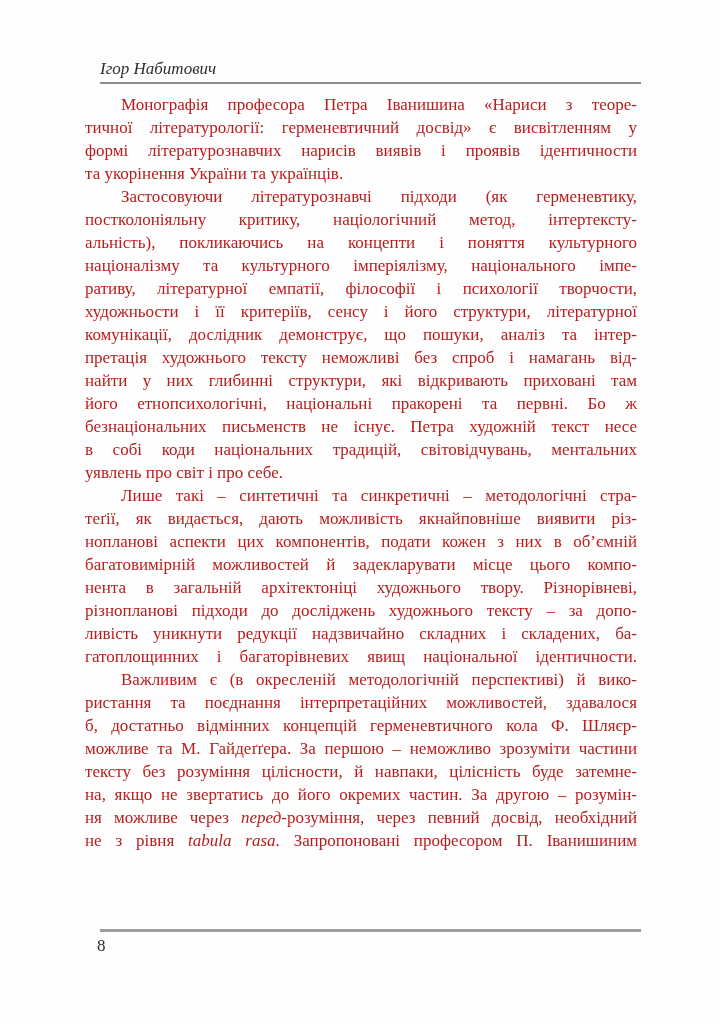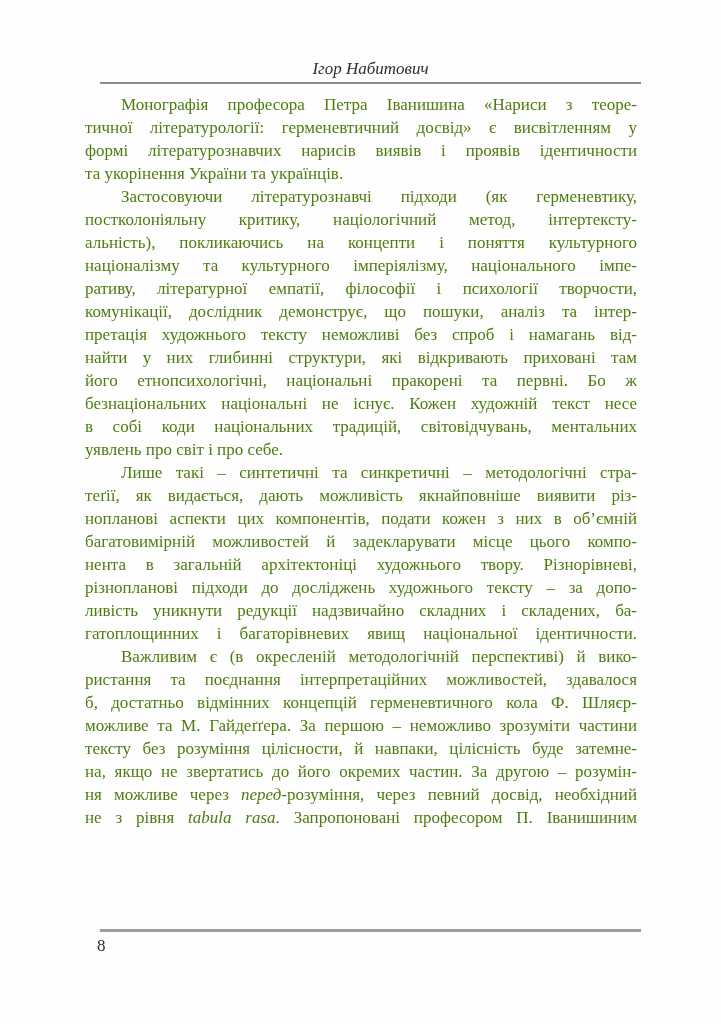--- a/index.html
+++ b/index.html
@@ -14,42 +14,42 @@
     background: #fefefe;
     overflow: hidden;
     font-family: "Liberation Serif", "DejaVu Serif", serif;
     color: #222222;
   }
   .running-header {
     position: absolute;
     top: 59px;
     left: 100px;
     width: 541px;
-    text-align: center;
+    text-align: left;
     font-style: italic;
     font-size: 17px;
     line-height: 20px;
     color: #2e2e2e;
   }
   .header-rule {
     position: absolute;
     top: 82px;
     left: 100px;
     width: 541px;
     height: 2px;
     background: #8d8d8d;
   }
   .body-text {
     position: absolute;
     top: 93px;
     left: 85px;
     width: 552px;
     font-size: 17px;
     line-height: 23px;
-    color: #4d7c0f;
+    color: #b91c1c;
   }
   .paragraph { margin: 0; }
   .line {
     height: 23px;
     overflow: hidden;
     text-align: justify;
     text-align-last: justify;
     white-space: normal;
   }
   .line.first { text-indent: 36px; }
@@ -87,25 +87,26 @@
         <div class="line"><span>тичної літературології: герменевтичний досвід» є висвітленням у</span></div>
         <div class="line"><span>формі літературознавчих нарисів виявів і проявів ідентичности</span></div>
         <div class="line last"><span>та укорінення України та українців.</span></div>
       </div>
       <div class="paragraph">
         <div class="line first"><span>Застосовуючи літературознавчі підходи (як герменевтику,</span></div>
         <div class="line"><span>постколоніяльну критику, націологічний метод, інтертексту-</span></div>
         <div class="line"><span>альність), покликаючись на концепти і поняття культурного</span></div>
         <div class="line"><span>націоналізму та культурного імперіялізму, національного імпе-</span></div>
         <div class="line"><span>ративу, літературної емпатії, філософії і психології творчости,</span></div>
+        <div class="line"><span>художньости і її критеріїв, сенсу і його структури, літературної</span></div>
         <div class="line"><span>комунікації, дослідник демонструє, що пошуки, аналіз та інтер-</span></div>
         <div class="line"><span>претація художнього тексту неможливі без спроб і намагань від-</span></div>
         <div class="line"><span>найти у них глибинні структури, які відкривають приховані там</span></div>
         <div class="line"><span>його етнопсихологічні, національні пракорені та первні. Бо ж</span></div>
-        <div class="line"><span>безнаціональних національні не існує. Кожен художній текст несе</span></div>
+        <div class="line"><span>безнаціональних письменств не існує. Петра художній текст несе</span></div>
         <div class="line"><span>в собі коди національних традицій, світовідчувань, ментальних</span></div>
         <div class="line last"><span>уявлень про світ і про себе.</span></div>
       </div>
       <div class="paragraph">
         <div class="line first"><span>Лише такі – синтетичні та синкретичні – методологічні стра-</span></div>
         <div class="line"><span>теґії, як видається, дають можливість якнайповніше виявити різ-</span></div>
         <div class="line"><span>нопланові аспекти цих компонентів, подати кожен з них в об’ємній</span></div>
         <div class="line"><span>багатовимірній можливостей й задекларувати місце цього компо-</span></div>
         <div class="line"><span>нента в загальній архітектоніці художнього твору. Різнорівневі,</span></div>
         <div class="line"><span>різнопланові підходи до досліджень художнього тексту – за допо-</span></div>

